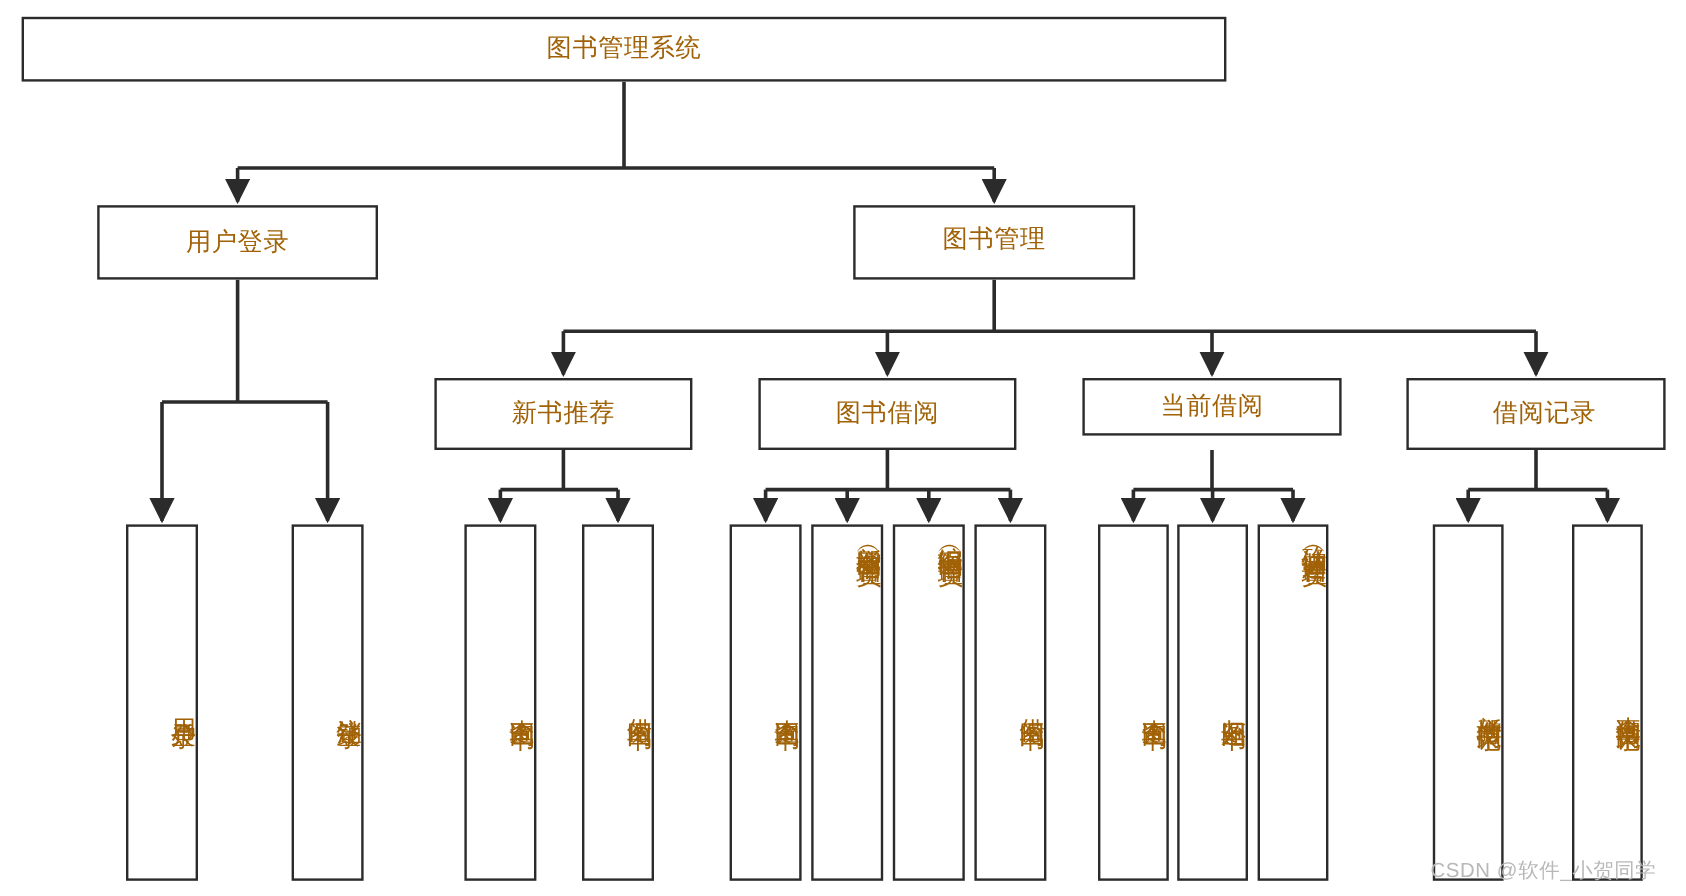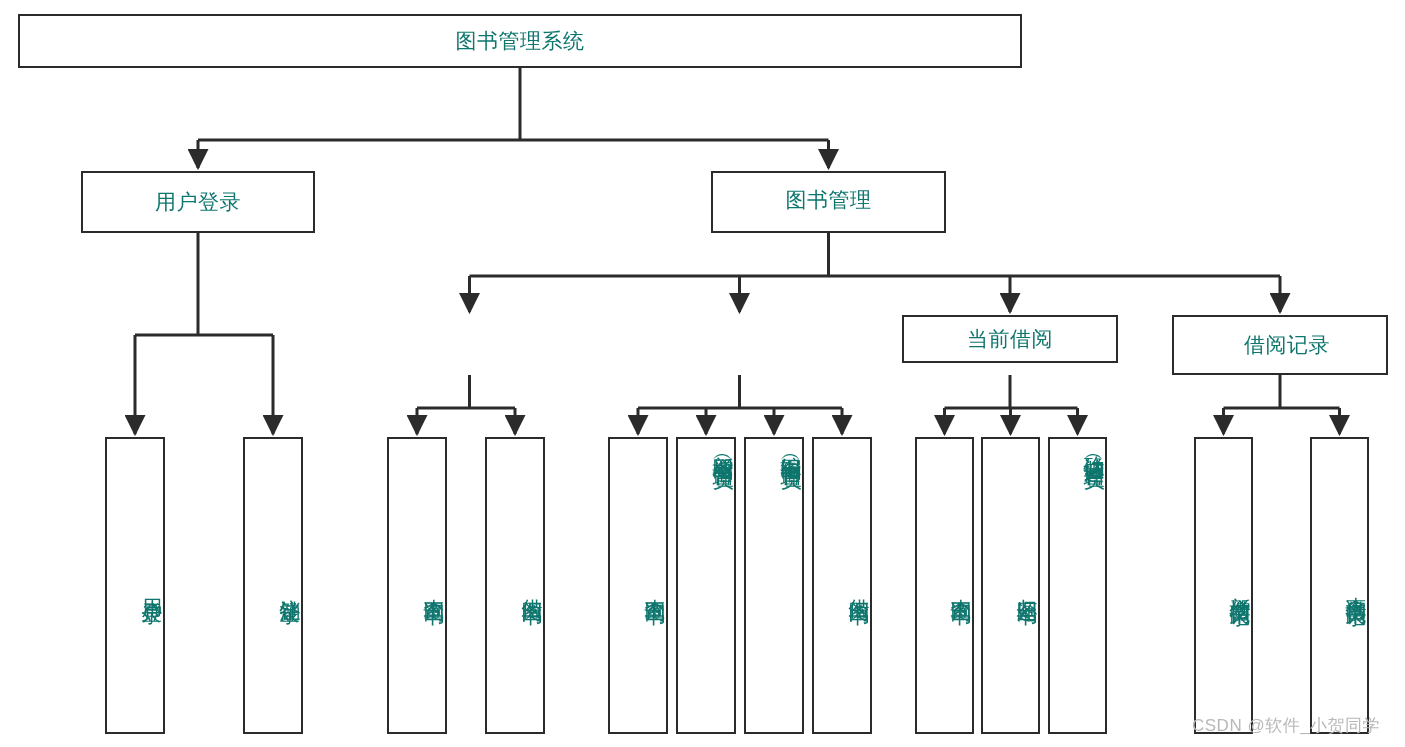--- a/index.html
+++ b/index.html
@@ -28,21 +28,21 @@
     position: absolute;
     box-sizing: border-box;
     background: #ffffff;
     border: 2px solid #2b2b2b;
     display: flex;
     align-items: center;
     justify-content: center;
     overflow: hidden;
   }
   .node-label {
-    color: #0f766e;
+    color: #a16207;
     line-height: 1.05;
     white-space: nowrap;
     text-align: center;
   }
   .node.horizontal .node-label {
     font-size: 21px;
     letter-spacing: 0.5px;
   }
   .node.vertical {
     align-items: flex-start;
@@ -119,20 +119,26 @@
 
   <div class="node horizontal" style="left: 18px; top: 14px; width: 1004px; height: 54px;">
     <span class="node-label">图书管理系统</span>
   </div>
   <div class="node horizontal" style="left: 81px; top: 171px; width: 234px; height: 62px;">
     <span class="node-label">用户登录</span>
   </div>
   <div class="node horizontal" style="left: 711px; top: 171px; width: 235px; height: 62px; font-family: Liberation Mono, monospace;">
     <span class="node-label">图书管理</span>
   </div>
+  <div class="node horizontal" style="left: 362px; top: 315px; width: 215px; height: 60px;">
+    <span class="node-label">新书推荐</span>
+  </div>
+  <div class="node horizontal" style="left: 632px; top: 315px; width: 215px; height: 60px;">
+    <span class="node-label">图书借阅</span>
+  </div>
   <div class="node horizontal" style="left: 902px; top: 315px; width: 216px; height: 48px;">
     <span class="node-label">当前借阅</span>
   </div>
   <div class="node horizontal" style="left: 1172px; top: 315px; width: 216px; height: 60px; padding-left: 14px;">
     <span class="node-label">借阅记录</span>
   </div>
 
   <div class="node vertical centered" style="left: 105px; top: 437px; width: 60px; height: 297px;">
     <span class="node-label">用户登录</span>
   </div>

